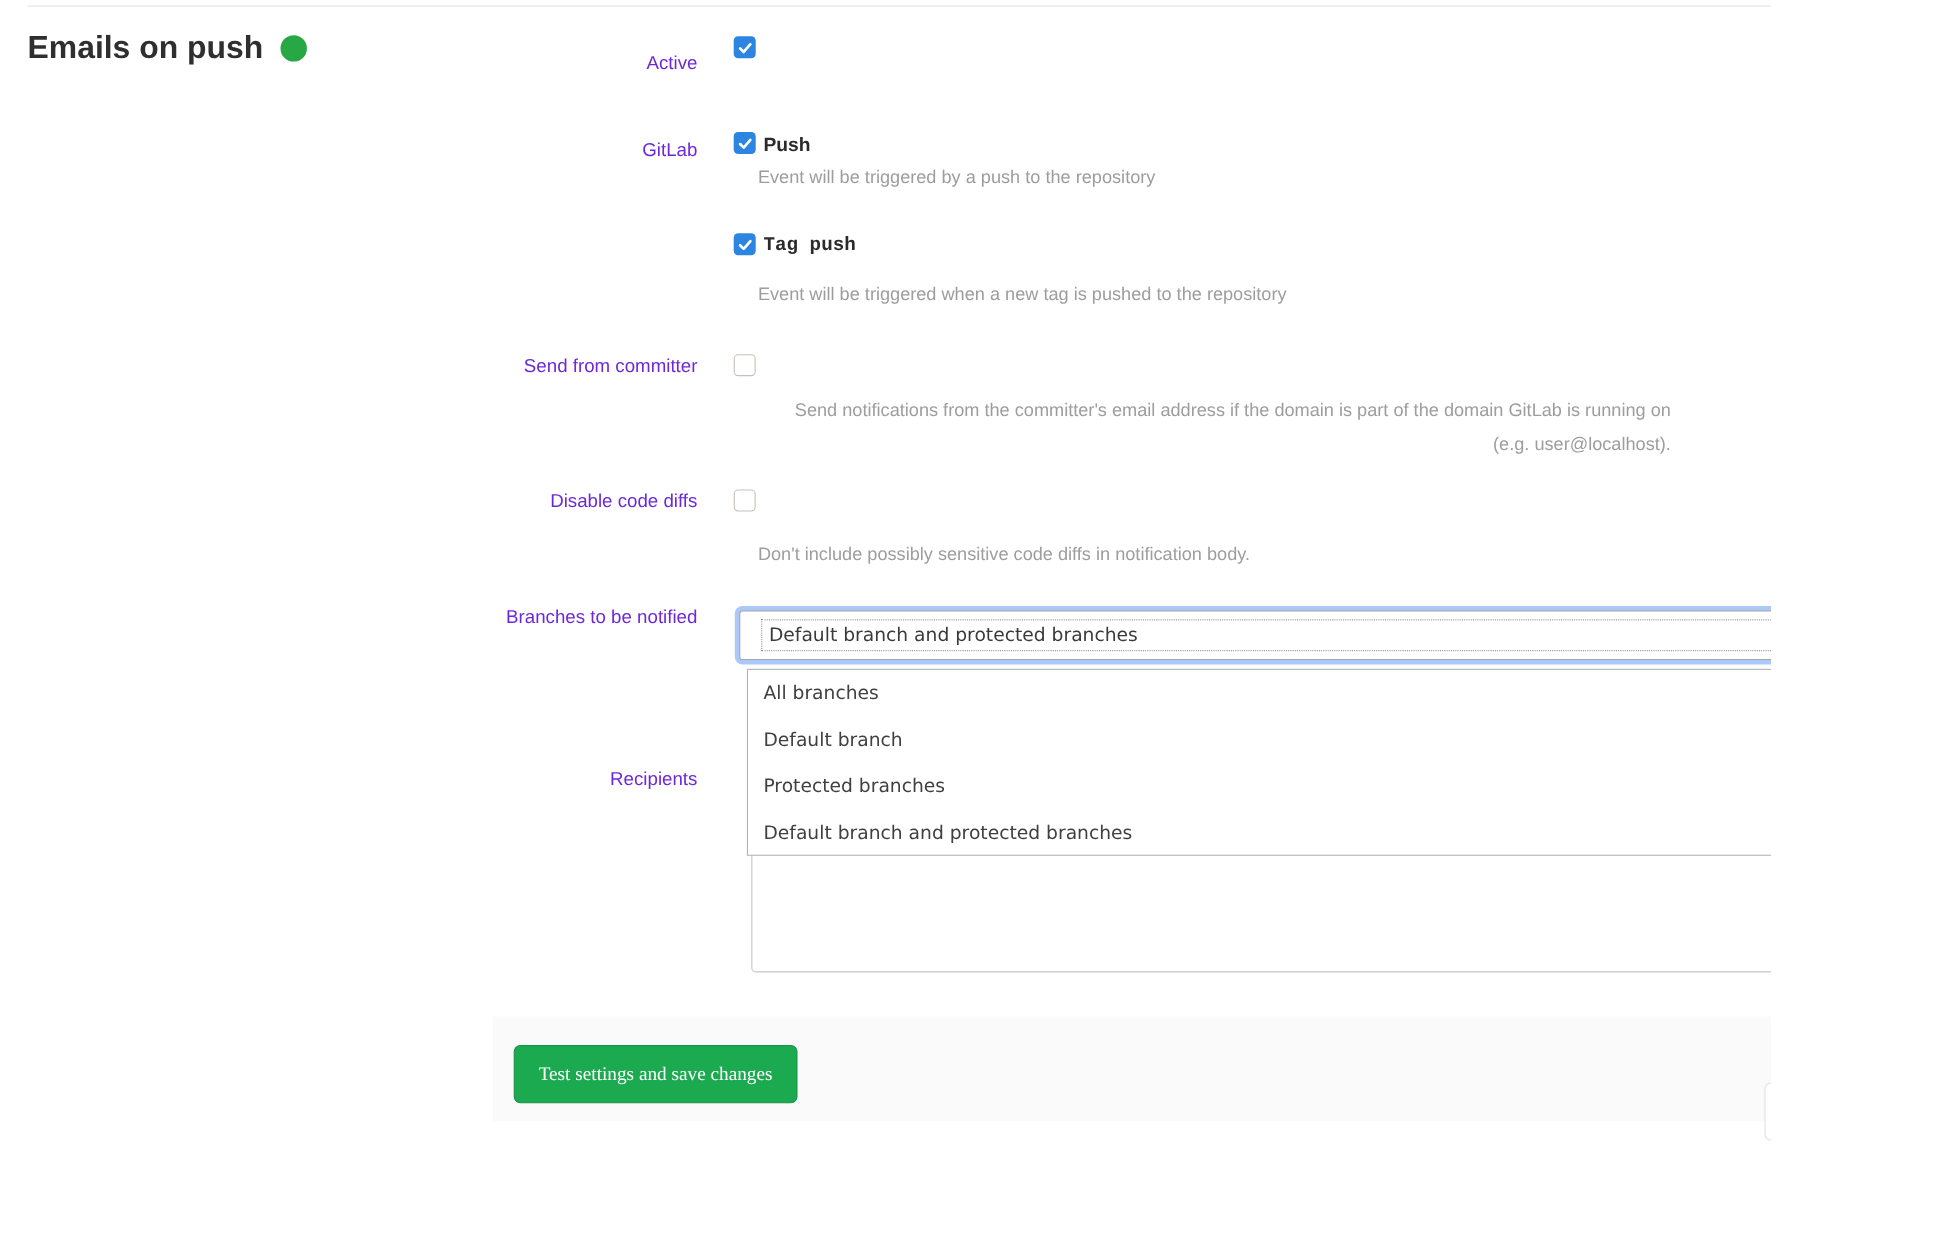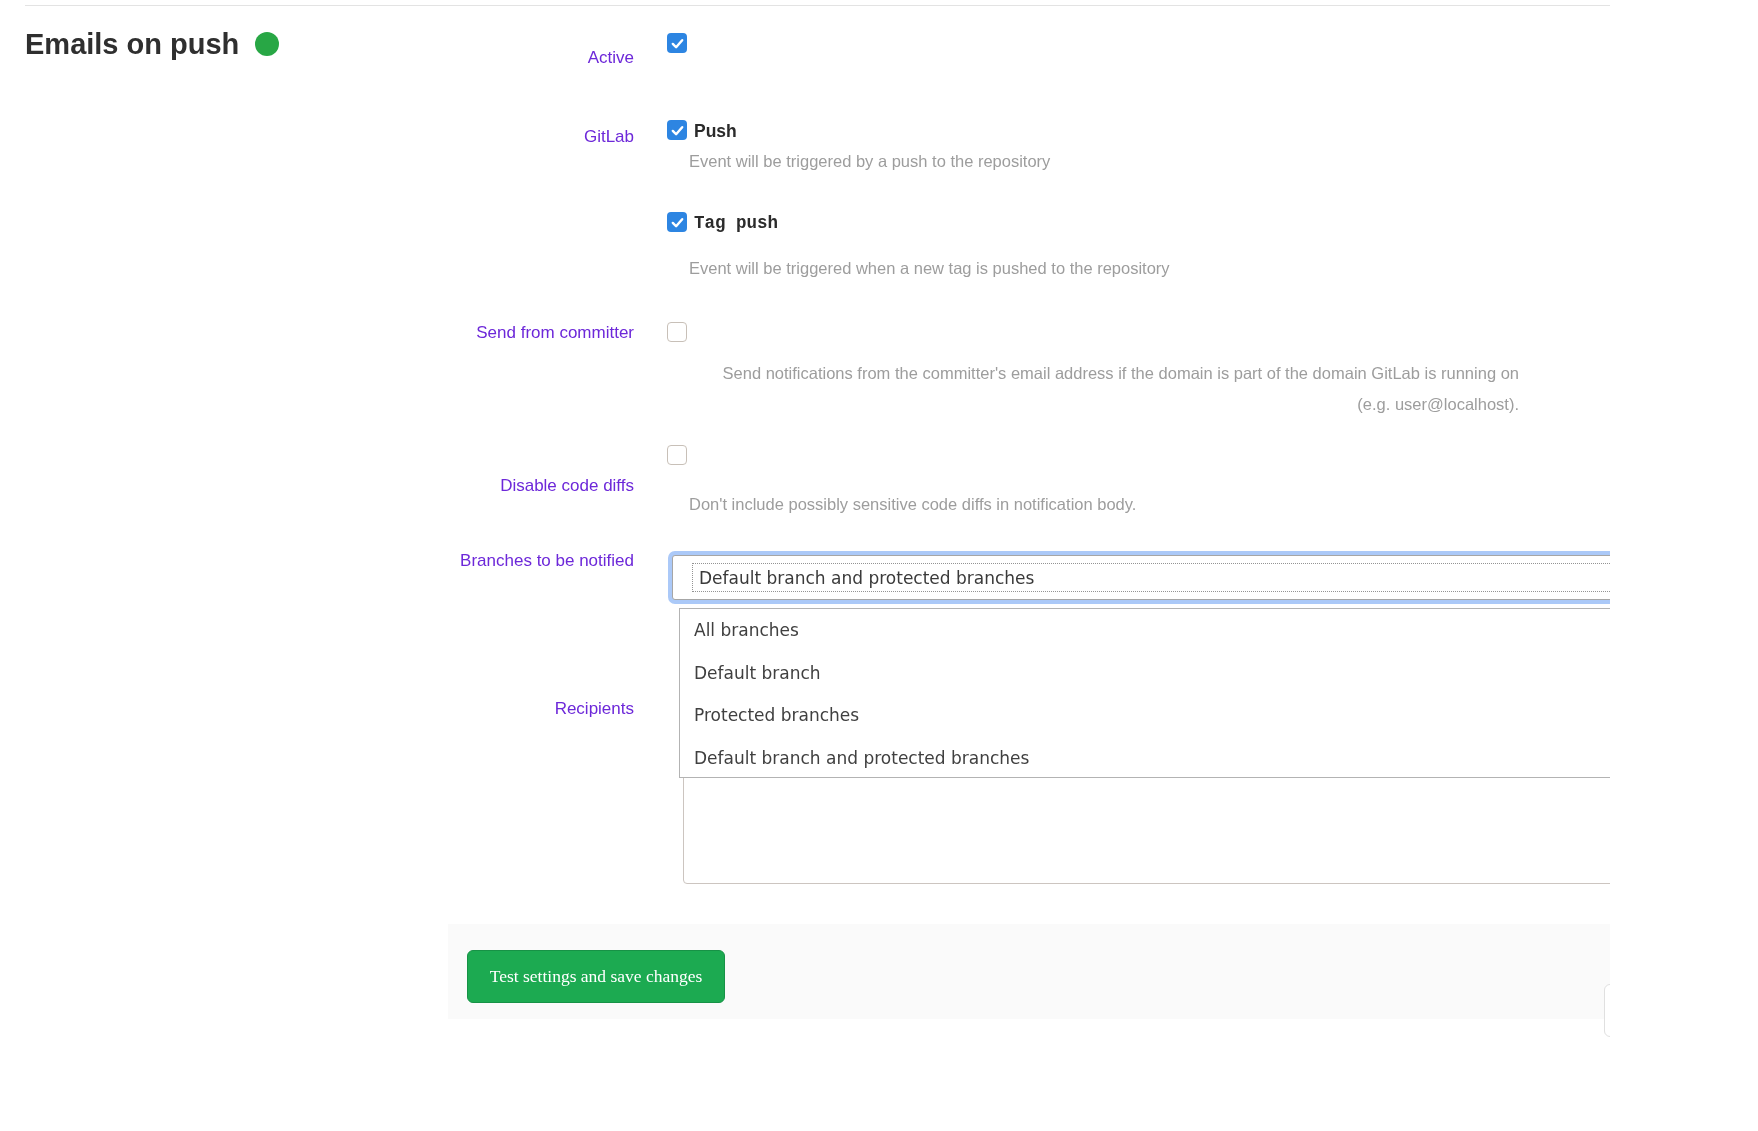--- a/index.html
+++ b/index.html
@@ -92,21 +92,21 @@
   <div class="right-edge"></div>
 
   <div class="title-wrap">
     <span class="page-title">Emails on push</span>
     <span class="status-dot"></span>
   </div>
 
   <div class="flabel" style="top:43px;">Active</div>
   <div class="flabel" style="top:122px;">GitLab</div>
   <div class="flabel" style="top:318px;">Send from committer</div>
-  <div class="flabel" style="top:441px;margin-top:30px;">Disable code diffs</div>
+  <div class="flabel" style="top:441px;">Disable code diffs</div>
   <div class="flabel" style="top:546px;">Branches to be notified</div>
   <div class="flabel" style="top:694px;">Recipients</div>
 
   <span class="cb checked" style="left:667px;top:33px;">
     <svg viewBox="0 0 16 16">
         <path d="M3 8.5 L6.5 12 L13 4.5" stroke="#fff" stroke-width="2.6" fill="none" stroke-linecap="round" stroke-linejoin="round"></path>
       </svg>
   </span>
 
   <span class="cb checked" style="left:667px;top:120px;">

